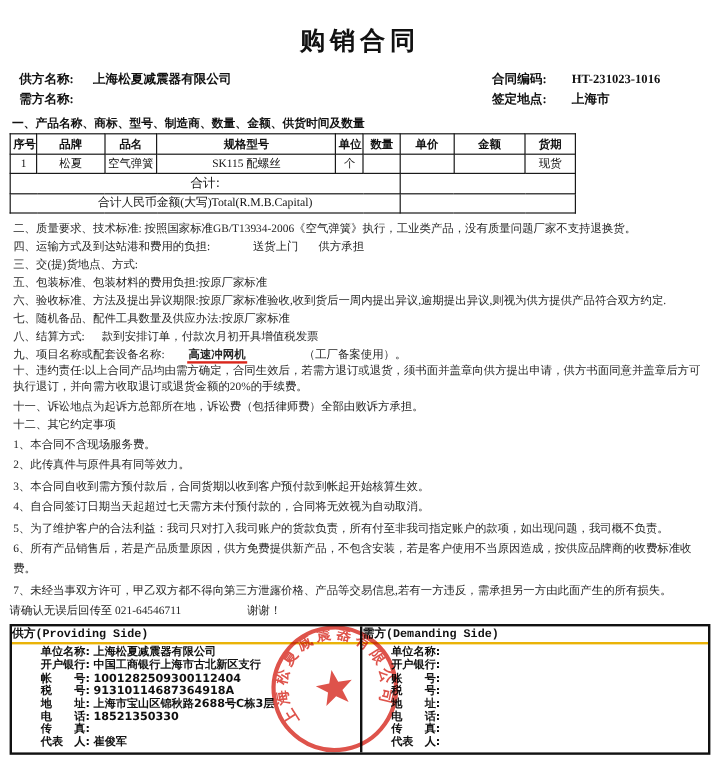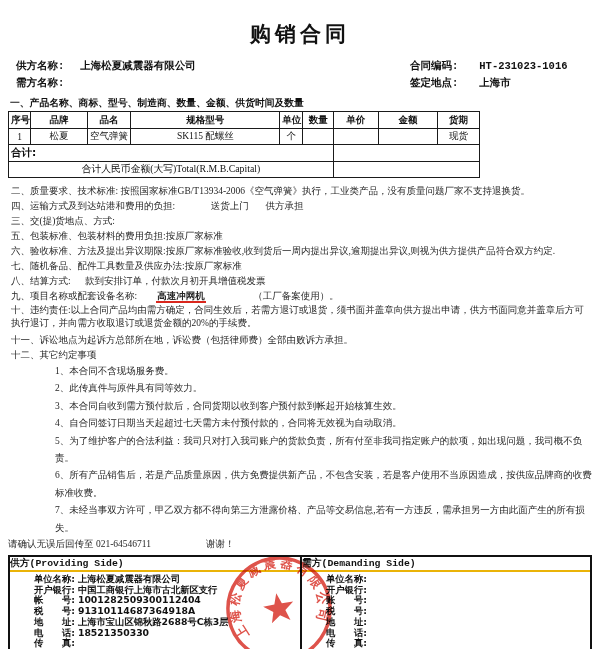--- a/index.html
+++ b/index.html
@@ -11,52 +11,52 @@
   .page {
     position:relative; width:600px; height:649px; overflow:hidden;
     background:#ffffff; padding:12px 8px 0 8px;
   }
   .title {
     text-align:center; font-family:"DejaVu Sans", sans-serif;
     font-weight:bold; font-size:21px; letter-spacing:4px;
     margin-top:8px; margin-bottom:10px; color:#111;
   }
   
-  .hdr { font-family:Liberation Mono, monospace; font-weight:bold; font-size:10.5px; color:#111;text-align:center; }
+  .hdr { font-family:Liberation Serif, serif; font-weight:bold; font-size:10.5px; color:#111;text-align:center; }
   .hdr-row { display:flex; line-height:17px; }
   .hdr-left { flex:1; display:flex; padding-left:8px; }
   .hdr-left .val { margin-left:16px; }
   .hdr-right { width:182px; display:flex; }
   .hdr-right .val { margin-left:21px; }
   
   .sec1 {
     font-family:"DejaVu Sans", sans-serif; font-weight:bold; font-size:9.8px;
     margin-top:5px; margin-bottom:1px; padding-left:2px; color:#111;
   }
   
   table.ptable { width:472px; border-collapse:collapse; table-layout:fixed; }
   table.ptable td {
     border:1px solid #1a1a1a; font-size:9.5px; text-align:center;
     padding:1px 2px; color:#111; overflow:hidden; white-space:nowrap;
   }
   table.ptable tr.th td { font-weight:bold; height:17px; }
   table.ptable tr.dr td { height:16px; }
   table.ptable tr.total td { height:12px; }
-  table.ptable td.total-lbl { text-align:left; font-weight:bold; font-size:10.5px; font-family:"DejaVu Sans", sans-serif; padding-right:2px; }
+  table.ptable td.total-lbl { text-align:center; font-weight:normal; font-size:10.5px; font-family:"DejaVu Sans", sans-serif; padding-right:2px; }
   table.ptable tr.cap td { height:13px; }
   table.ptable td.cap-lbl { text-align:center; font-size:9.8px; }
   
   .clauses { margin-top:6px; padding-left:3px; }
   .cl { font-size:9.5px; line-height:15px; color:#262626; white-space:pre-wrap; }
   .cl.two { line-height:13px; padding-bottom:3px; }
   .c9val {
     color:#262626; border-bottom:2px solid #d9261c; padding:0 1px;
     font-weight:bold;
   }
-  .items .cl { line-height:17.4px;margin-left:44px; }
+  .items .cl { line-height:17.4px; }
   .confirm { display:flex; justify-content:flex-start; font-size:9.5px; margin-top:1px; color:#262626; }
   .confirm .thanks { margin-left:55px; }
   
   .parties {
     position:relative; width:584px; margin-top:4px;
     border:2px solid #111; display:flex;
   }
   .party { width:50%; }
   .party.demander { border-left:2px solid #111; }
   .party-hd {

